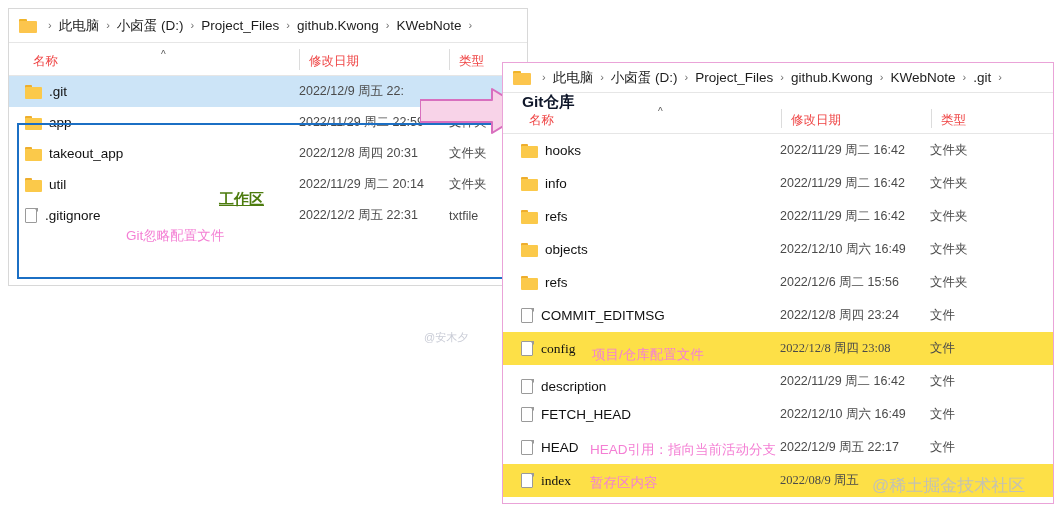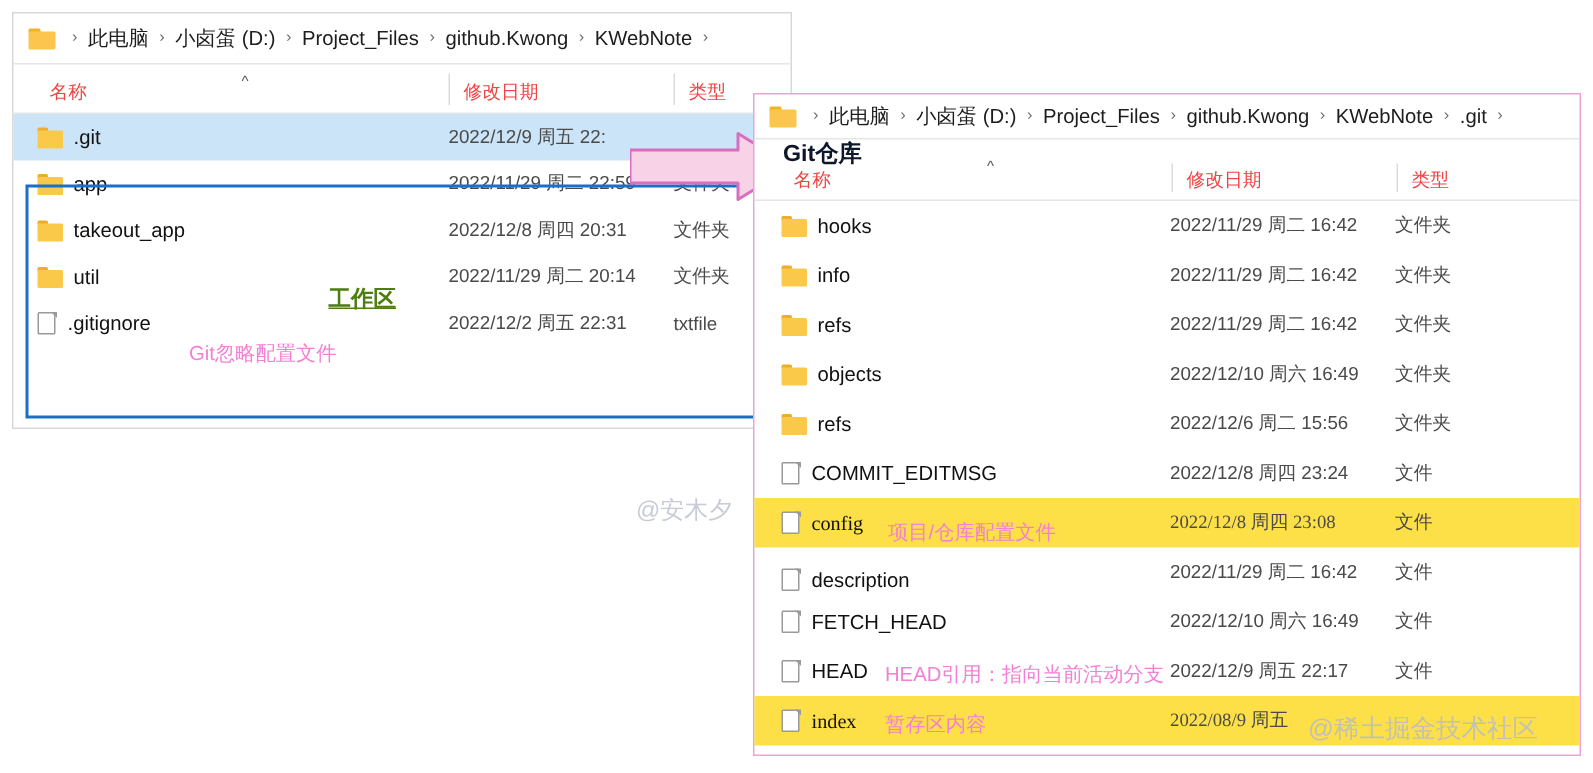--- a/index.html
+++ b/index.html
@@ -153,21 +153,21 @@
     border:2px solid #1b6fc4;
     box-sizing:border-box;
     pointer-events:none;
   }
 
   .arrow{position:absolute;}
 
   .wm{
     position:absolute;
     color:#c9ccd6;
-    font-size:16px;
+    font-size:11px;
     white-space:nowrap;
     font-family:"Liberation Sans","DejaVu Sans",sans-serif;
   }
   .wm2{
     position:absolute;
     color:#b9bcc6;
     font-size:17px;
     white-space:nowrap;
     opacity:.85;
   }

